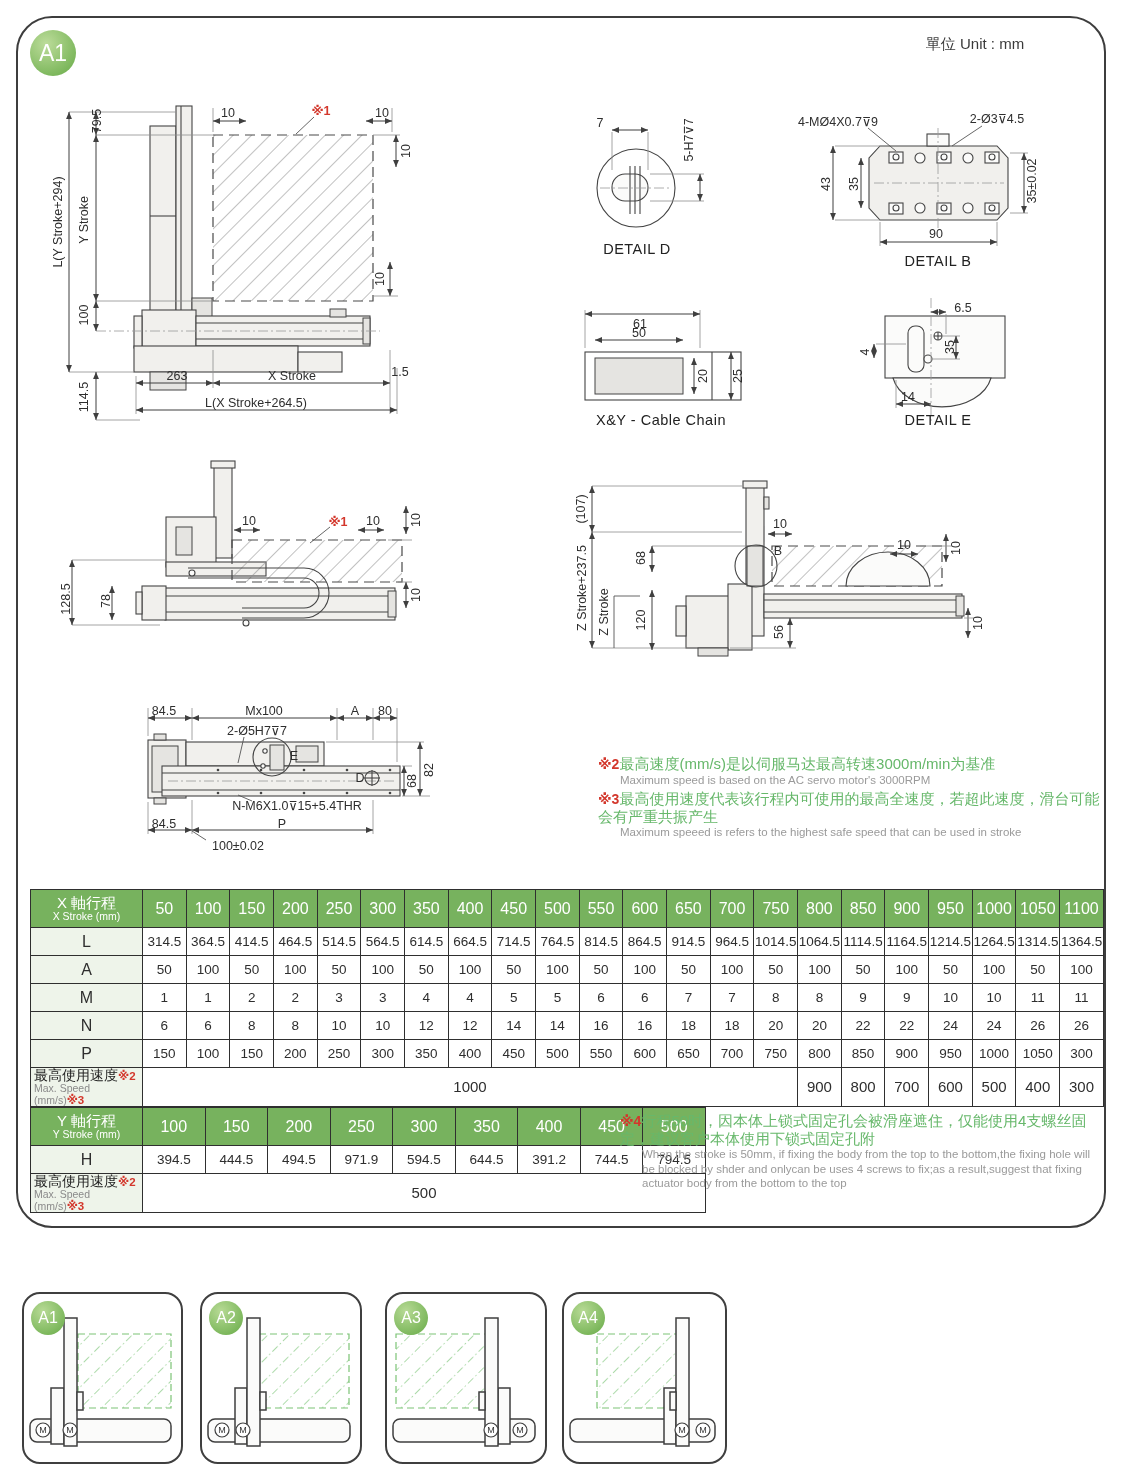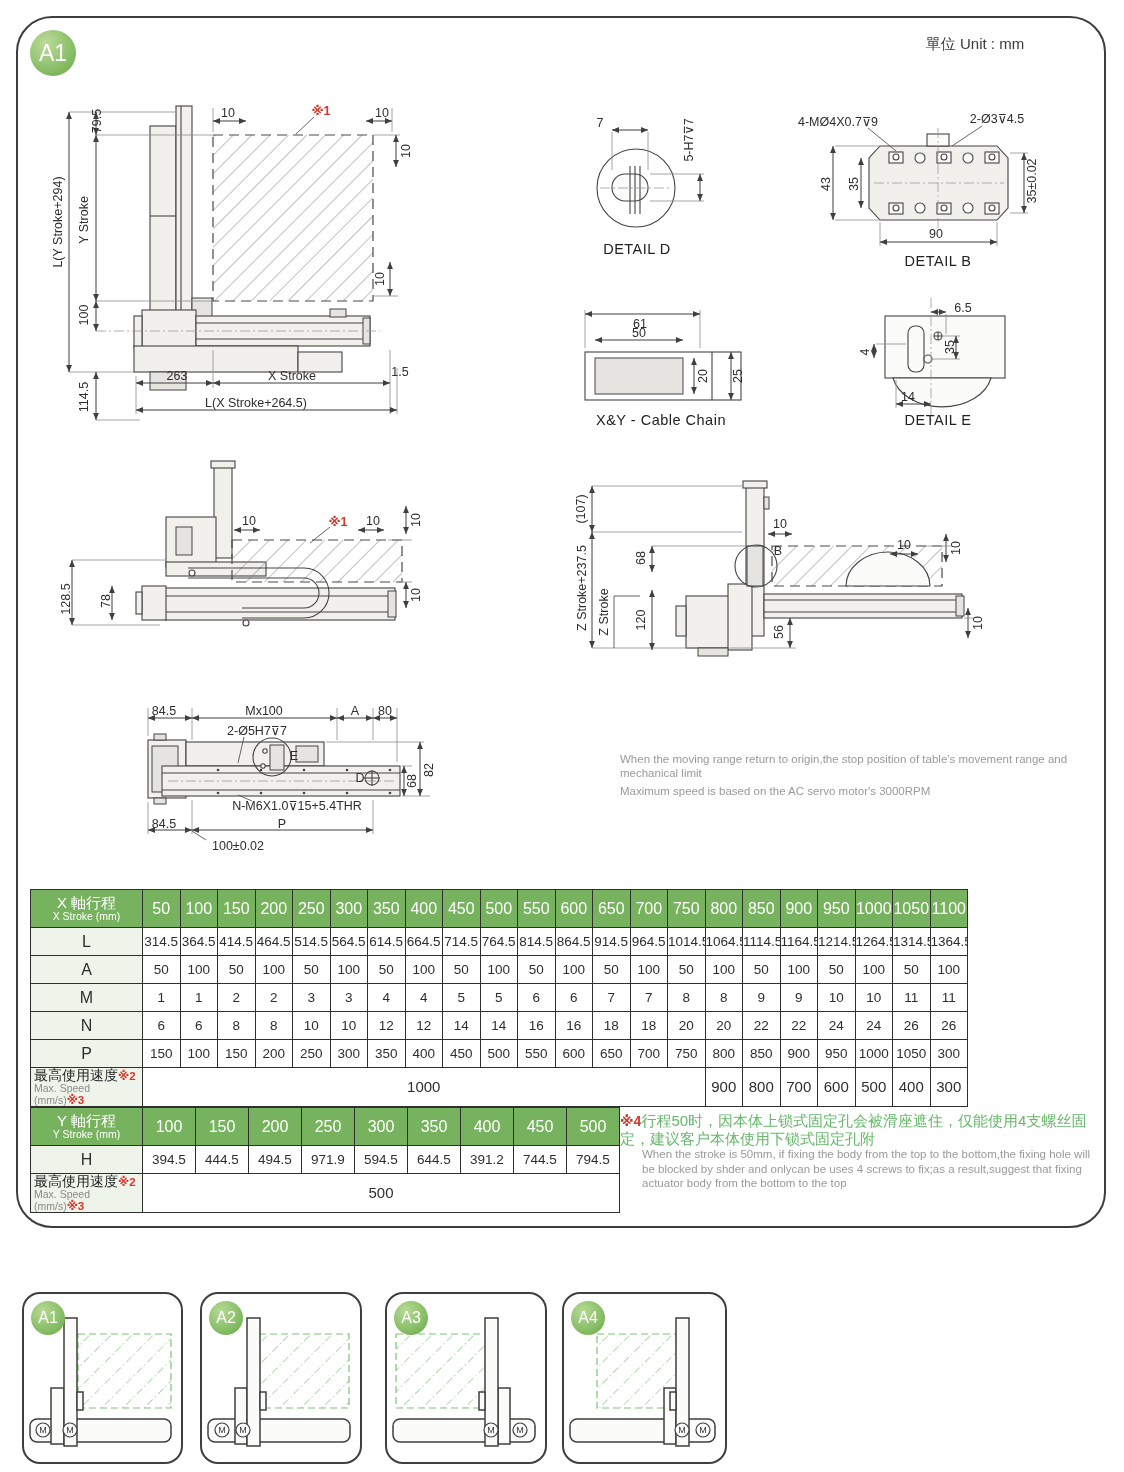--- a/index.html
+++ b/index.html
@@ -29,22 +29,22 @@
   .lbl.title{font-size:14.5px;letter-spacing:.5px;color:#222;}
   
   .notes{position:absolute;left:598px;top:752px;width:505px;}
   .note{margin-bottom:3px;}
   .note .zh{color:#67b86b;font-size:15px;line-height:1.18;}
   .note .ref{color:#d3372c;font-size:14px;font-weight:bold;}
   .note .en{color:#9a9a9a;font-size:11.5px;line-height:1.25;margin-left:22px;}
   .note4{position:absolute;left:620px;top:1112px;width:482px;}
   
   .tblwrap{position:absolute;}
-  .x-tblwrap{left:30px;top:889px;width:938px;}
-  .y-tblwrap{left:30px;top:1107px;width:590px;}
+  .x-tblwrap{left:30px;top:889px;width:1074px;}
+  .y-tblwrap{left:30px;top:1107px;width:676px;}
   table.tbl{border-collapse:collapse;table-layout:fixed;width:100%;background:#fff;}
   .tbl th,.tbl td{border:1px solid #2f2f2f;text-align:center;vertical-align:middle;padding:0;overflow:hidden;}
   .tbl thead tr{height:38px;}
   .tbl thead th{background:#77b25e;color:#fff;font-weight:normal;font-size:16px;}
   .tbl thead th.corner{line-height:1.05;}
   .corner-zh{font-size:15px;}
   .corner-en{font-size:10.5px;}
   .tbl tbody tr{height:28px;}
   .tbl tbody tr.speed-row{height:37px;margin-left:20px;}
   th.row-label{background:#eef4ea;font-size:16px;font-weight:normal;}
@@ -419,24 +419,28 @@
   <span class="lbl big" style="left:360px;top:778px">D</span>
   <span class="lbl rot" style="left:412px;top:781px">68</span>
   <span class="lbl rot" style="left:429px;top:770px">82</span>
   <span class="lbl" style="left:297px;top:806px">N-M6X1.0⊽15+5.4THR</span>
   <span class="lbl" style="left:164px;top:824px">84.5</span>
   <span class="lbl" style="left:282px;top:824px">P</span>
   <span class="lbl" style="left:238px;top:846px">100±0.02</span>
 
   <div class="notes">
     <div class="note">
-      <div class="en">When the moving range return to origin,the stop position of table's movement range and mechanical limit</div>
     </div>
     <div class="note">
+      <div class="zh"><span class="ref">※2</span><span>最高速度(mm/s)是以伺服马达最高转速3000m/min为基准</span></div>
       <div class="en">Maximum speed is based on the AC servo motor's 3000RPM</div>
+    </div>
+    <div class="note">
+      <div class="zh"><span class="ref">※3</span><span>最高使用速度代表该行程内可使用的最高全速度，若超此速度，滑台可能会有严重共振产生</span></div>
+      <div class="en">Maximum speeed is refers to the highest safe speed that can be used in stroke</div>
     </div>
   </div>
 
   <div class="tblwrap x-tblwrap">
     <table class="tbl" id="x-table">
         <colgroup>
           <col style="width: 112px;">
           <col>
           <col>
           <col>

